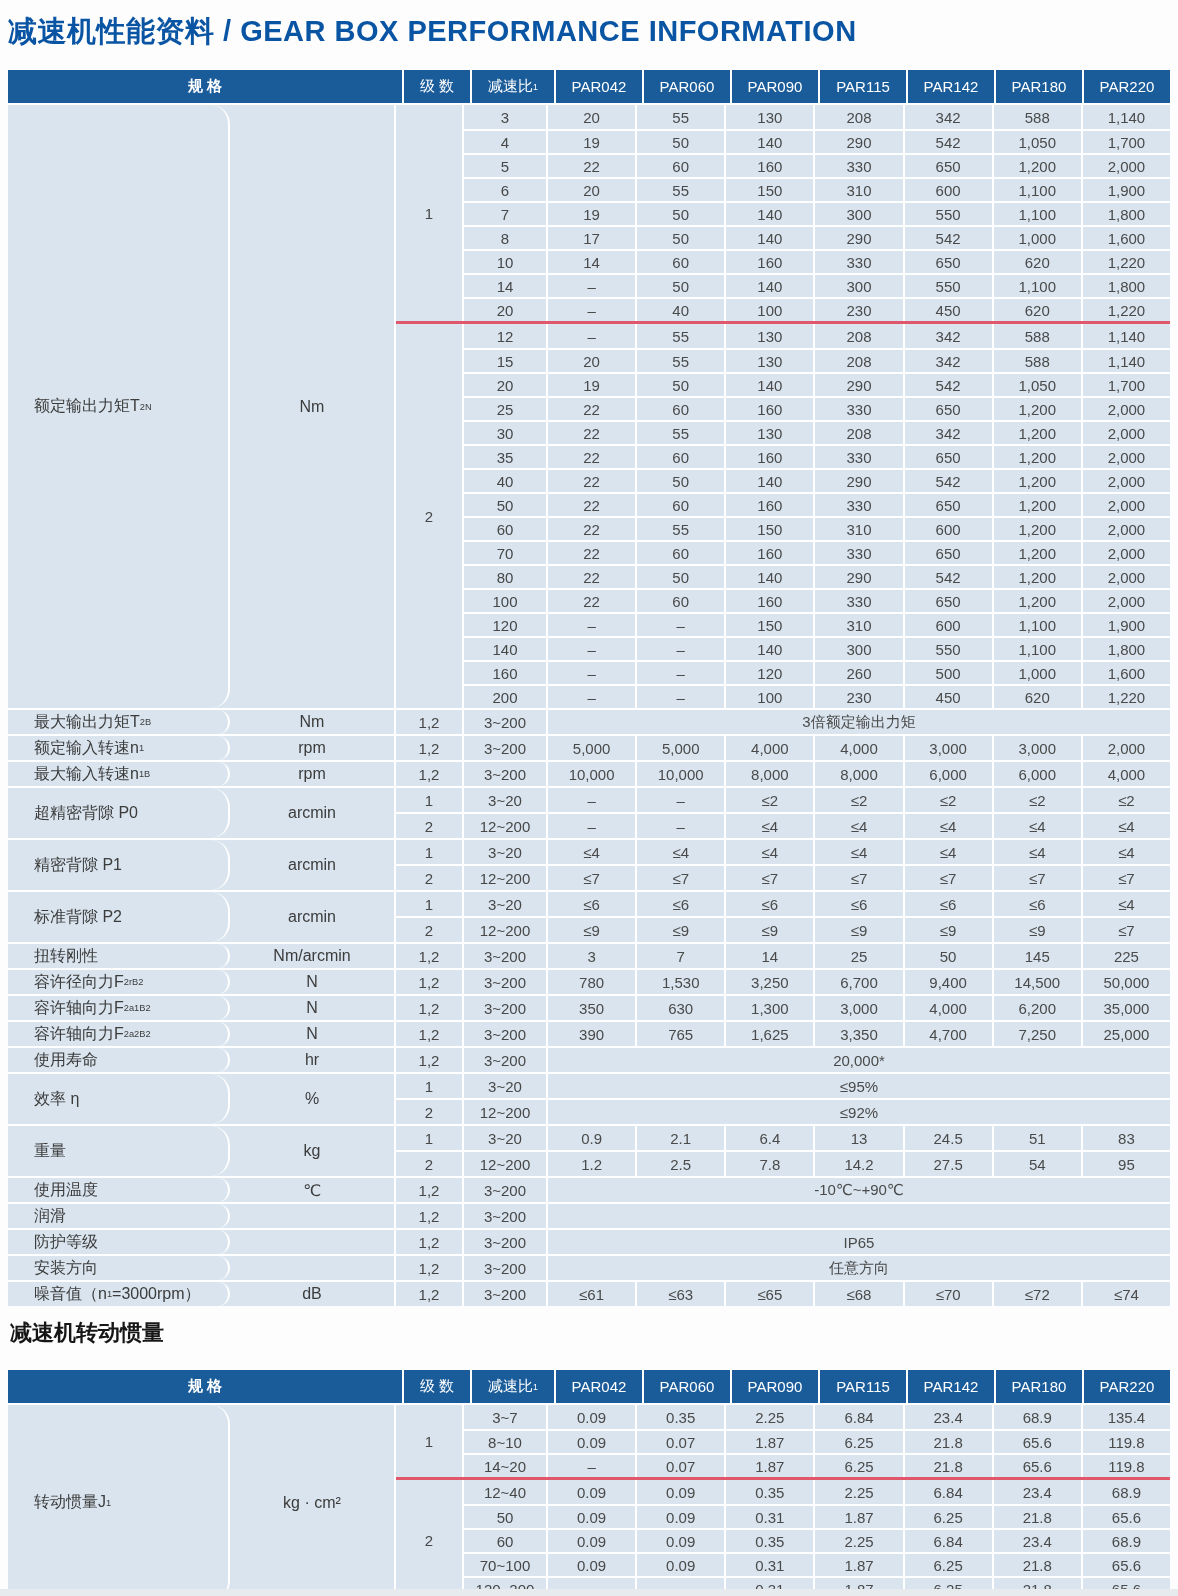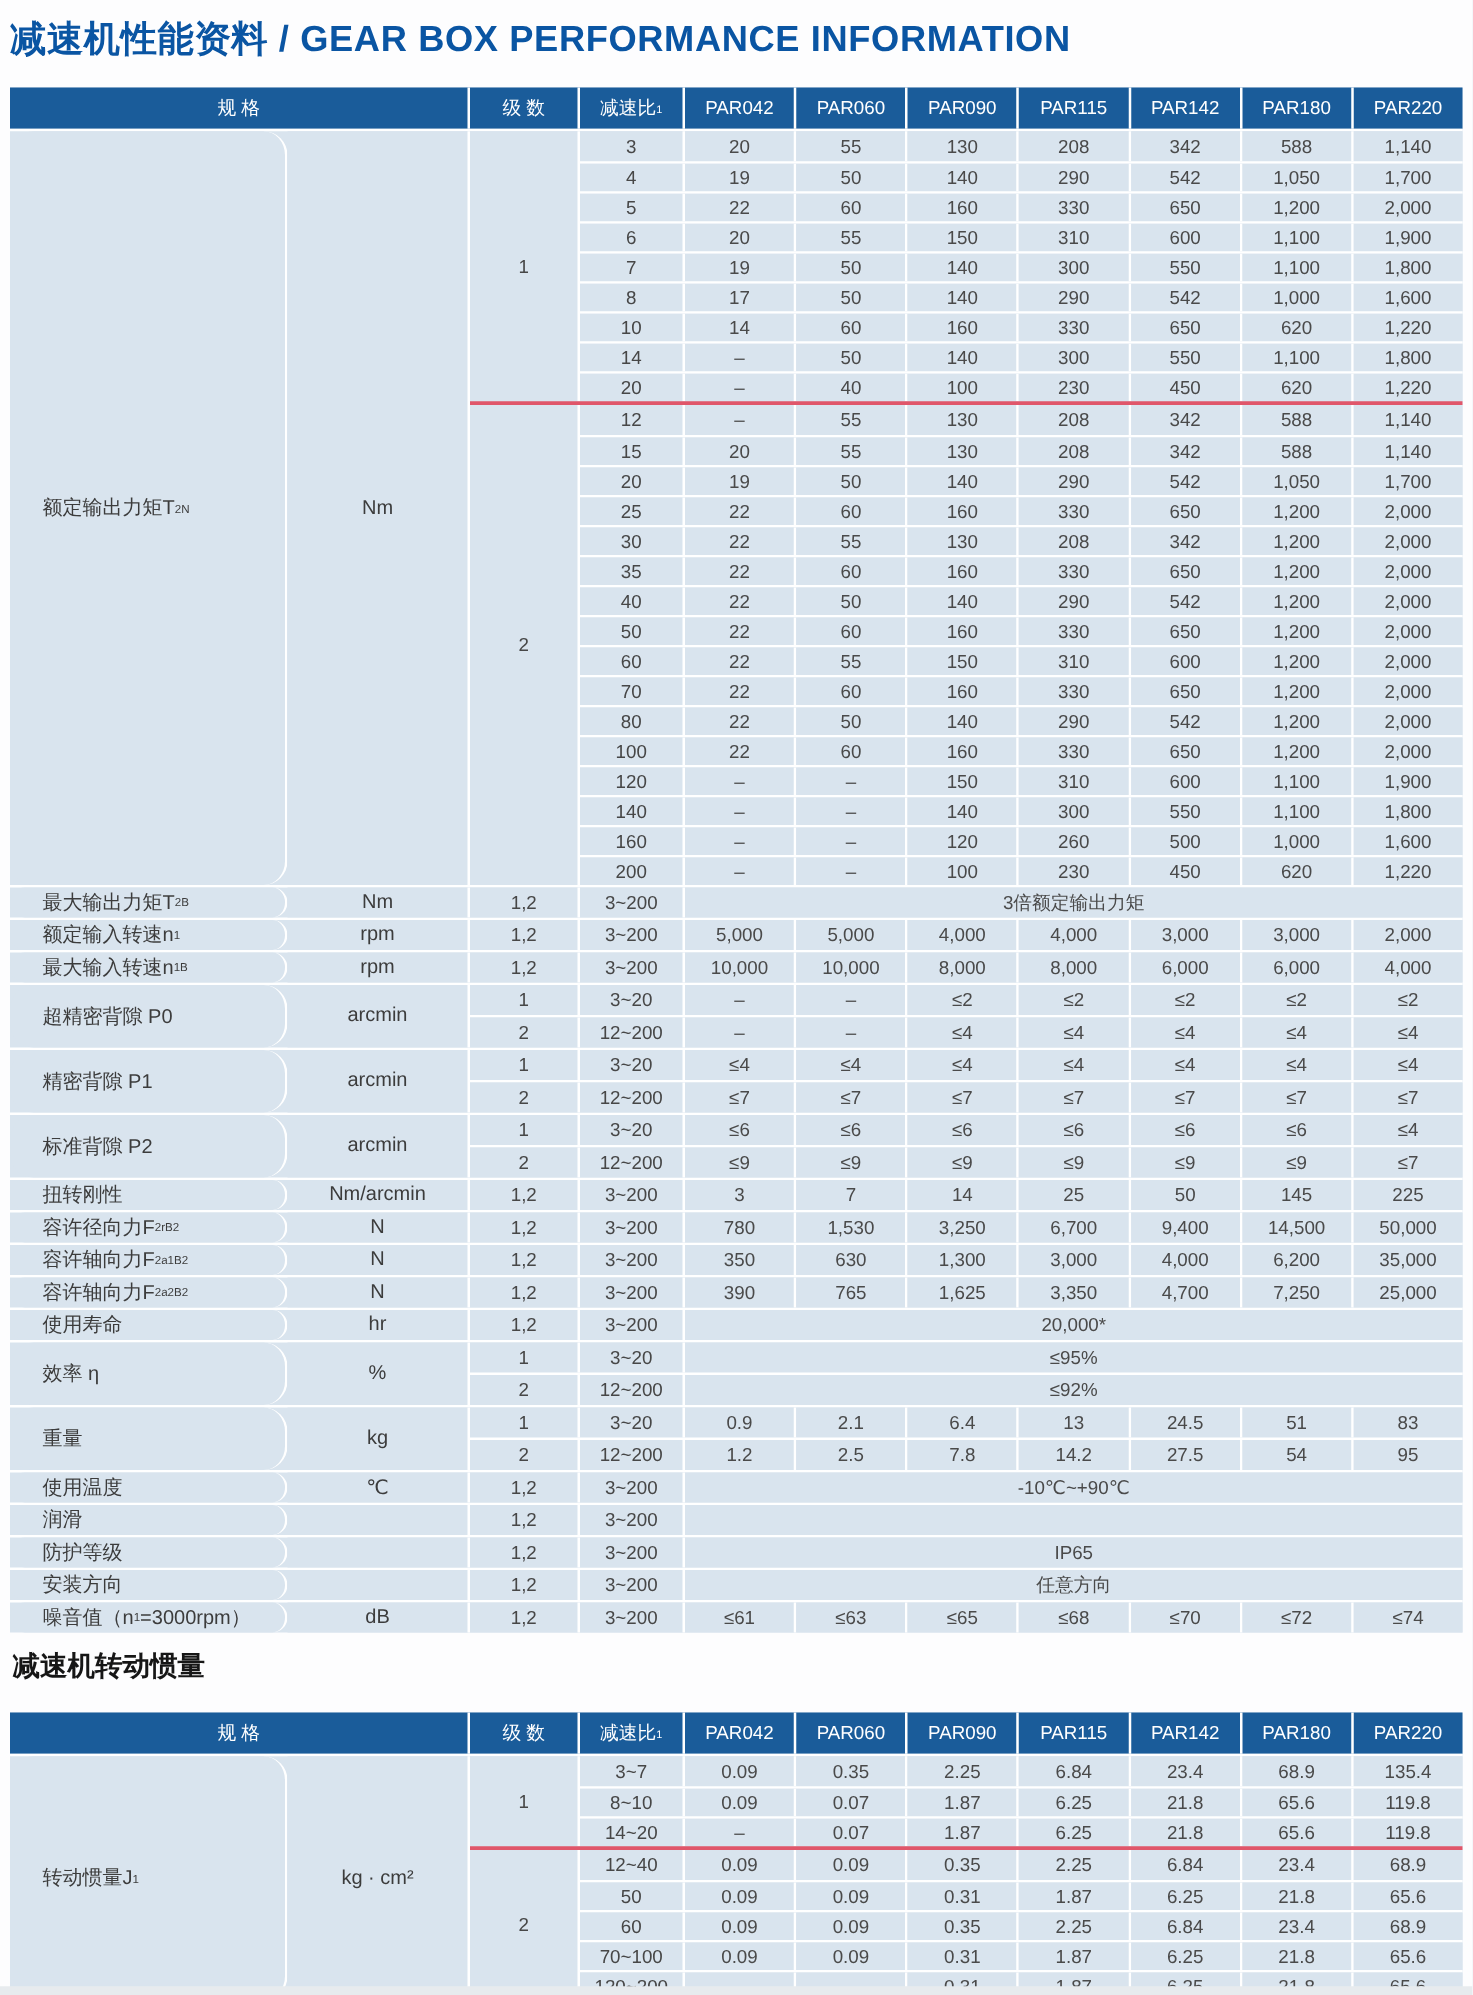--- a/index.html
+++ b/index.html
@@ -7,24 +7,24 @@
     font-family:"Liberation Sans","DejaVu Sans",sans-serif;}
   body{position:relative;}
   .page{padding:8px 8px 0 8px;}
   h1{font-size:29px;font-weight:bold;color:var(--title-blue,#0a55a3);margin:4px 0 18px 0;letter-spacing:.5px;}
   h2{font-size:22px;font-weight:bold;color:#161616;margin:12px 0 22px 2px;}
   .tbl{width:1162px;background:var(--cell-bg,#d9e4ee);}
   .row{display:flex;}
   .thead{height:33px;background:var(--header-bg,#1a5c9a);}
   .hc{color:#fff;display:flex;align-items:center;justify-content:center;font-size:15px;border-right:2px solid var(--grid,#fff);}
   .thead .hc:last-child{border-right:none;}
-  .c-spec{width:368px;flex:none;}
+  .c-spec{width:396px;flex:none;font-weight:bold;}
   .c-label{width:222px;flex:none;display:flex;align-items:center;padding-left:26px;font-size:16px;color:#3c3c3c;border-right:2px solid var(--grid,#fff);background:var(--cell-bg,#d9e4ee);border-radius:19px;}
-  .c-unit{width:146px;flex:none;display:flex;align-items:center;justify-content:center;font-size:16px;color:#3c3c3c;border-right:2px solid var(--grid,#fff);background:var(--cell-bg,#d9e4ee);}
-  .c-stage{width:88px;flex:none;display:flex;align-items:center;justify-content:center;font-size:15px;color:#474747;border-right:2px solid var(--grid,#fff);background:var(--cell-bg,#d9e4ee);}
+  .c-unit{width:166px;flex:none;display:flex;align-items:center;justify-content:center;font-size:16px;color:#3c3c3c;border-right:2px solid var(--grid,#fff);background:var(--cell-bg,#d9e4ee);}
+  .c-stage{width:68px;flex:none;display:flex;align-items:center;justify-content:center;font-size:15px;color:#474747;border-right:2px solid var(--grid,#fff);background:var(--cell-bg,#d9e4ee);}
   .thead .c-stage,.thead .c-ratio{background:transparent;color:#fff;}
   .c-ratio{width:84px;flex:none;display:flex;align-items:center;justify-content:center;font-size:15px;color:#474747;border-right:2px solid var(--grid,#fff);background:var(--cell-bg,#d9e4ee);}
   .c-val{flex:1 1 0;display:flex;align-items:center;justify-content:center;font-size:15px;color:var(--cell-text,#4a4a4a);background:var(--cell-bg,#d9e4ee);border-right:2px solid var(--grid,#fff);}
   .thead .c-val{background:transparent;color:#fff;}
   .c-span{flex:1 1 0;display:flex;align-items:center;justify-content:center;font-size:15px;color:var(--cell-text,#4a4a4a);background:var(--cell-bg,#d9e4ee);}
   .drow .c-val:last-child{border-right:none;}
   .group{border-top:2px solid var(--grid,#fff);}
   .gbody{flex:1;display:flex;flex-direction:column;}
   .stage-block{flex:none;}
   .stage-block + .stage-block{border-top:2px solid var(--grid,#fff);}

